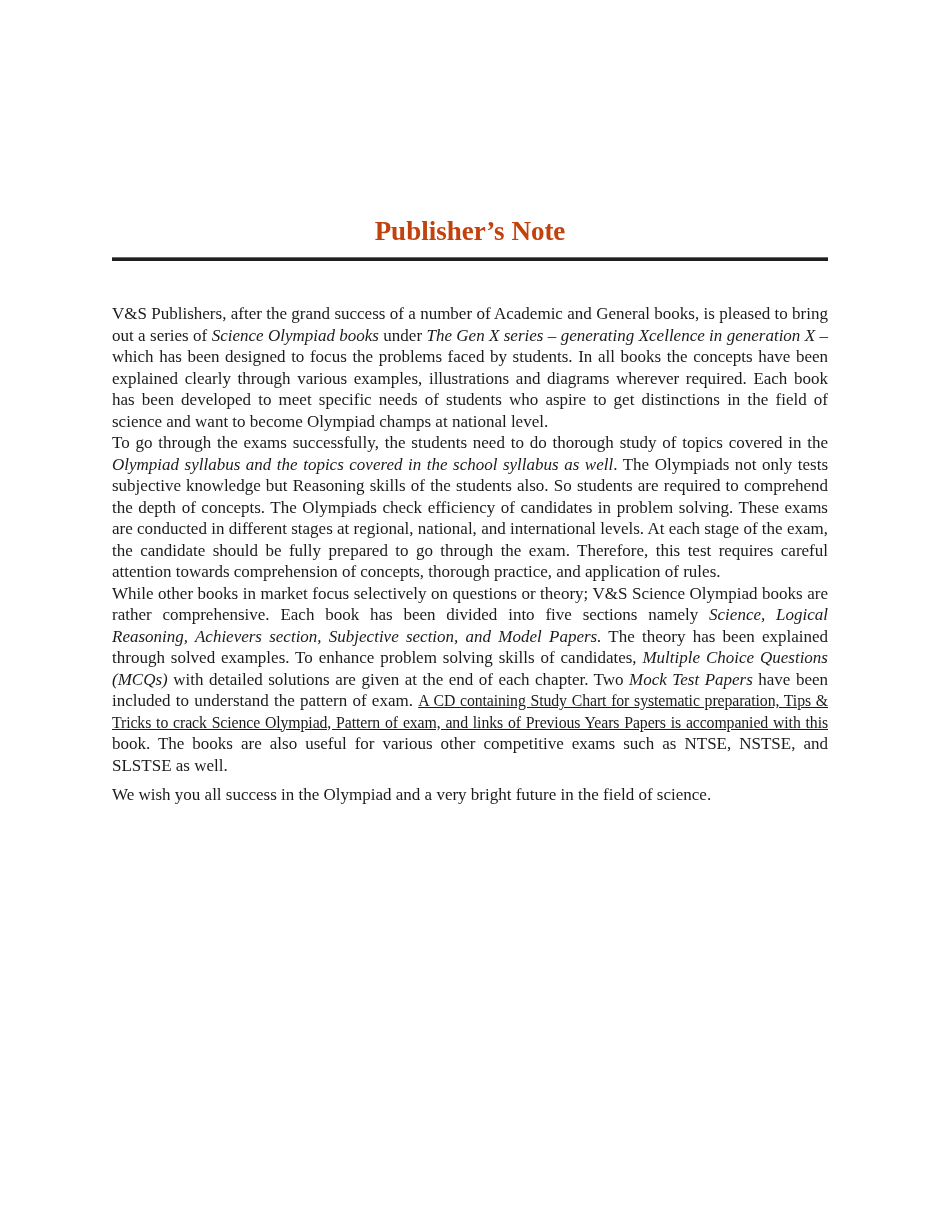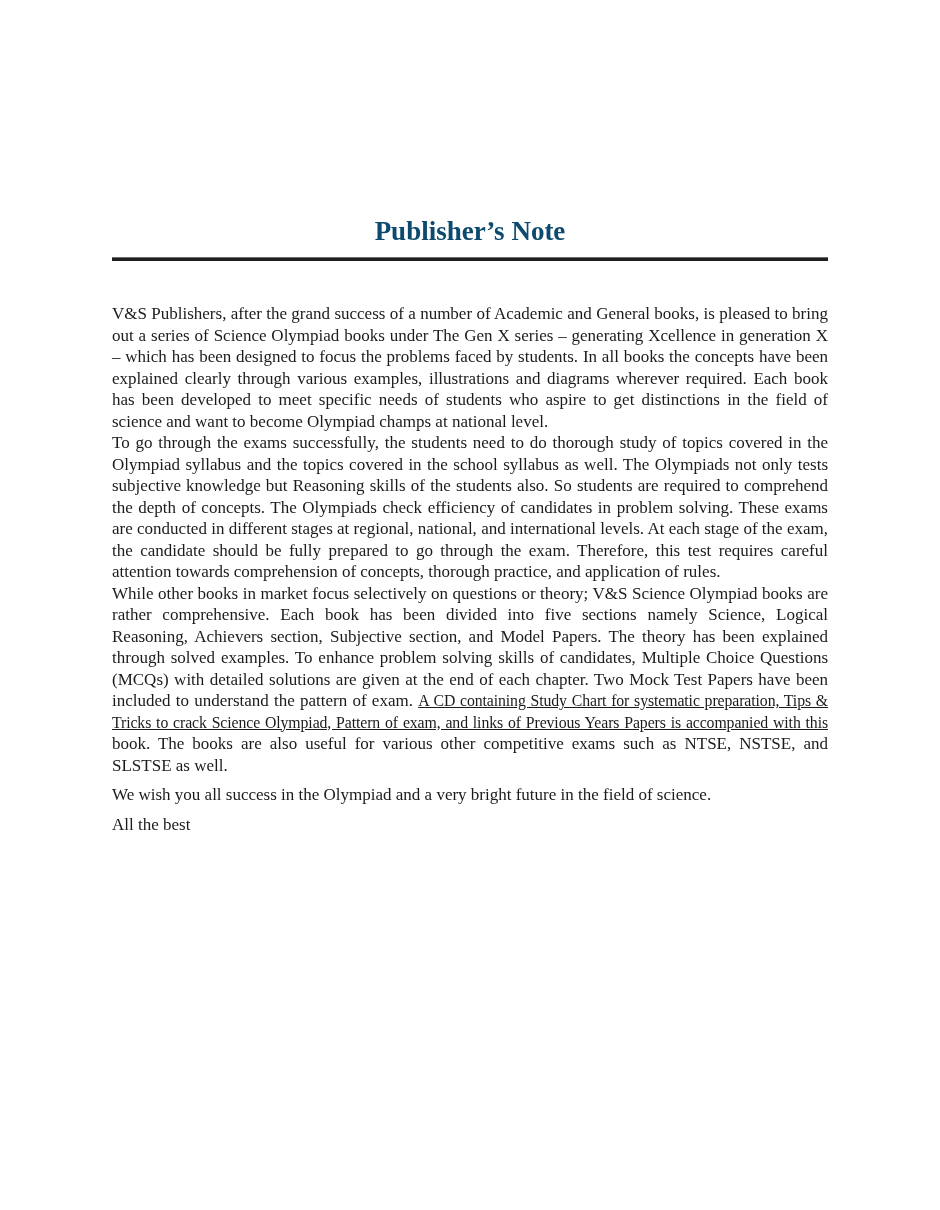--- a/index.html
+++ b/index.html
@@ -19,21 +19,21 @@
   .title {
     position: absolute;
     top: 216px;
     left: 0;
     width: 100%;
     margin: 0;
     text-align: center;
     font-family: "Liberation Serif", serif;
     font-weight: bold;
     font-size: 27px;
-    color: #0c4a6e;
+    color: #c2410c;
   }
   .rule {
     position: absolute;
     top: 257px;
     left: 112px;
     width: 716px;
     height: 3px;
     background: #1f1f1f;
     border-top: 1px solid #6a6a6a;
   }
@@ -49,33 +49,32 @@
   }
   .note-body p {
     margin: 0;
   }
   
   .note-body p:nth-child(n+4) {
     margin-top: 8px;
     text-align: left;
   }
   .run-regular { font-style: normal; }
-  .run-italic  { }
+  .run-italic  { font-style: italic; }
   .run-condensed {
     font-size: 15.8px;
     letter-spacing: -0.1px;
     text-decoration: underline;
   }
 </style>
 </head>
 <body>
 
 <div class="page">
   <h1 class="title">Publisher’s Note</h1>
   <div class="rule"></div>
   <div class="note-body" id="note-body">
       <p><span class="run-regular">V&amp;S Publishers, after the grand success of a number of Academic and General books, is pleased to bring out a series of </span><span class="run-italic">Science Olympiad books</span><span class="run-regular"> under </span><span class="run-italic">The Gen X series – generating Xcellence in generation X</span><span class="run-regular"> – which has been designed to focus the problems faced by students. In all books the concepts have been explained clearly through various examples, illustrations and diagrams wherever required. Each book has been developed to meet specific needs of students who aspire to get distinctions in the field of science and want to become Olympiad champs at national level.</span></p>
       <p><span class="run-regular">To go through the exams successfully, the students need to do thorough study of topics covered in the </span><span class="run-italic">Olympiad syllabus and the topics covered in the school syllabus as well</span><span class="run-regular">. The Olympiads not only tests subjective knowledge but Reasoning skills of the students also. So students are required to comprehend the depth of concepts. The Olympiads check efficiency of candidates in problem solving. These exams are conducted in different stages at regional, national, and international levels. At each stage of the exam, the candidate should be fully prepared to go through the exam. Therefore, this test requires careful attention towards comprehension of concepts, thorough practice, and application of rules.</span></p>
       <p><span class="run-regular">While other books in market focus selectively on questions or theory; V&amp;S Science Olympiad books are rather comprehensive. Each book has been divided into five sections namely </span><span class="run-italic">Science, Logical Reasoning, Achievers section, Subjective section, and Model Papers.</span><span class="run-regular"> The theory has been explained through solved examples. To enhance problem solving skills of candidates, </span><span class="run-italic">Multiple Choice Questions (MCQs)</span><span class="run-regular"> with detailed solutions are given at the end of each chapter. Two </span><span class="run-italic">Mock Test Papers</span><span class="run-regular"> have been included to understand the pattern of exam. </span><span class="run-condensed">A CD containing Study Chart for systematic preparation, Tips &amp; Tricks to crack Science Olympiad, Pattern of exam, and links of Previous Years Papers is accompanied with this</span><span class="run-regular"> book. The books are also useful for various other competitive exams such as NTSE, NSTSE, and SLSTSE as well.</span></p>
       <p><span class="run-regular">We wish you all success in the Olympiad and a very bright future in the field of science.</span></p>
-      <p><span class="run-regular">All the best</span></p>
     </div>
 </div>
 
 </body></html>

